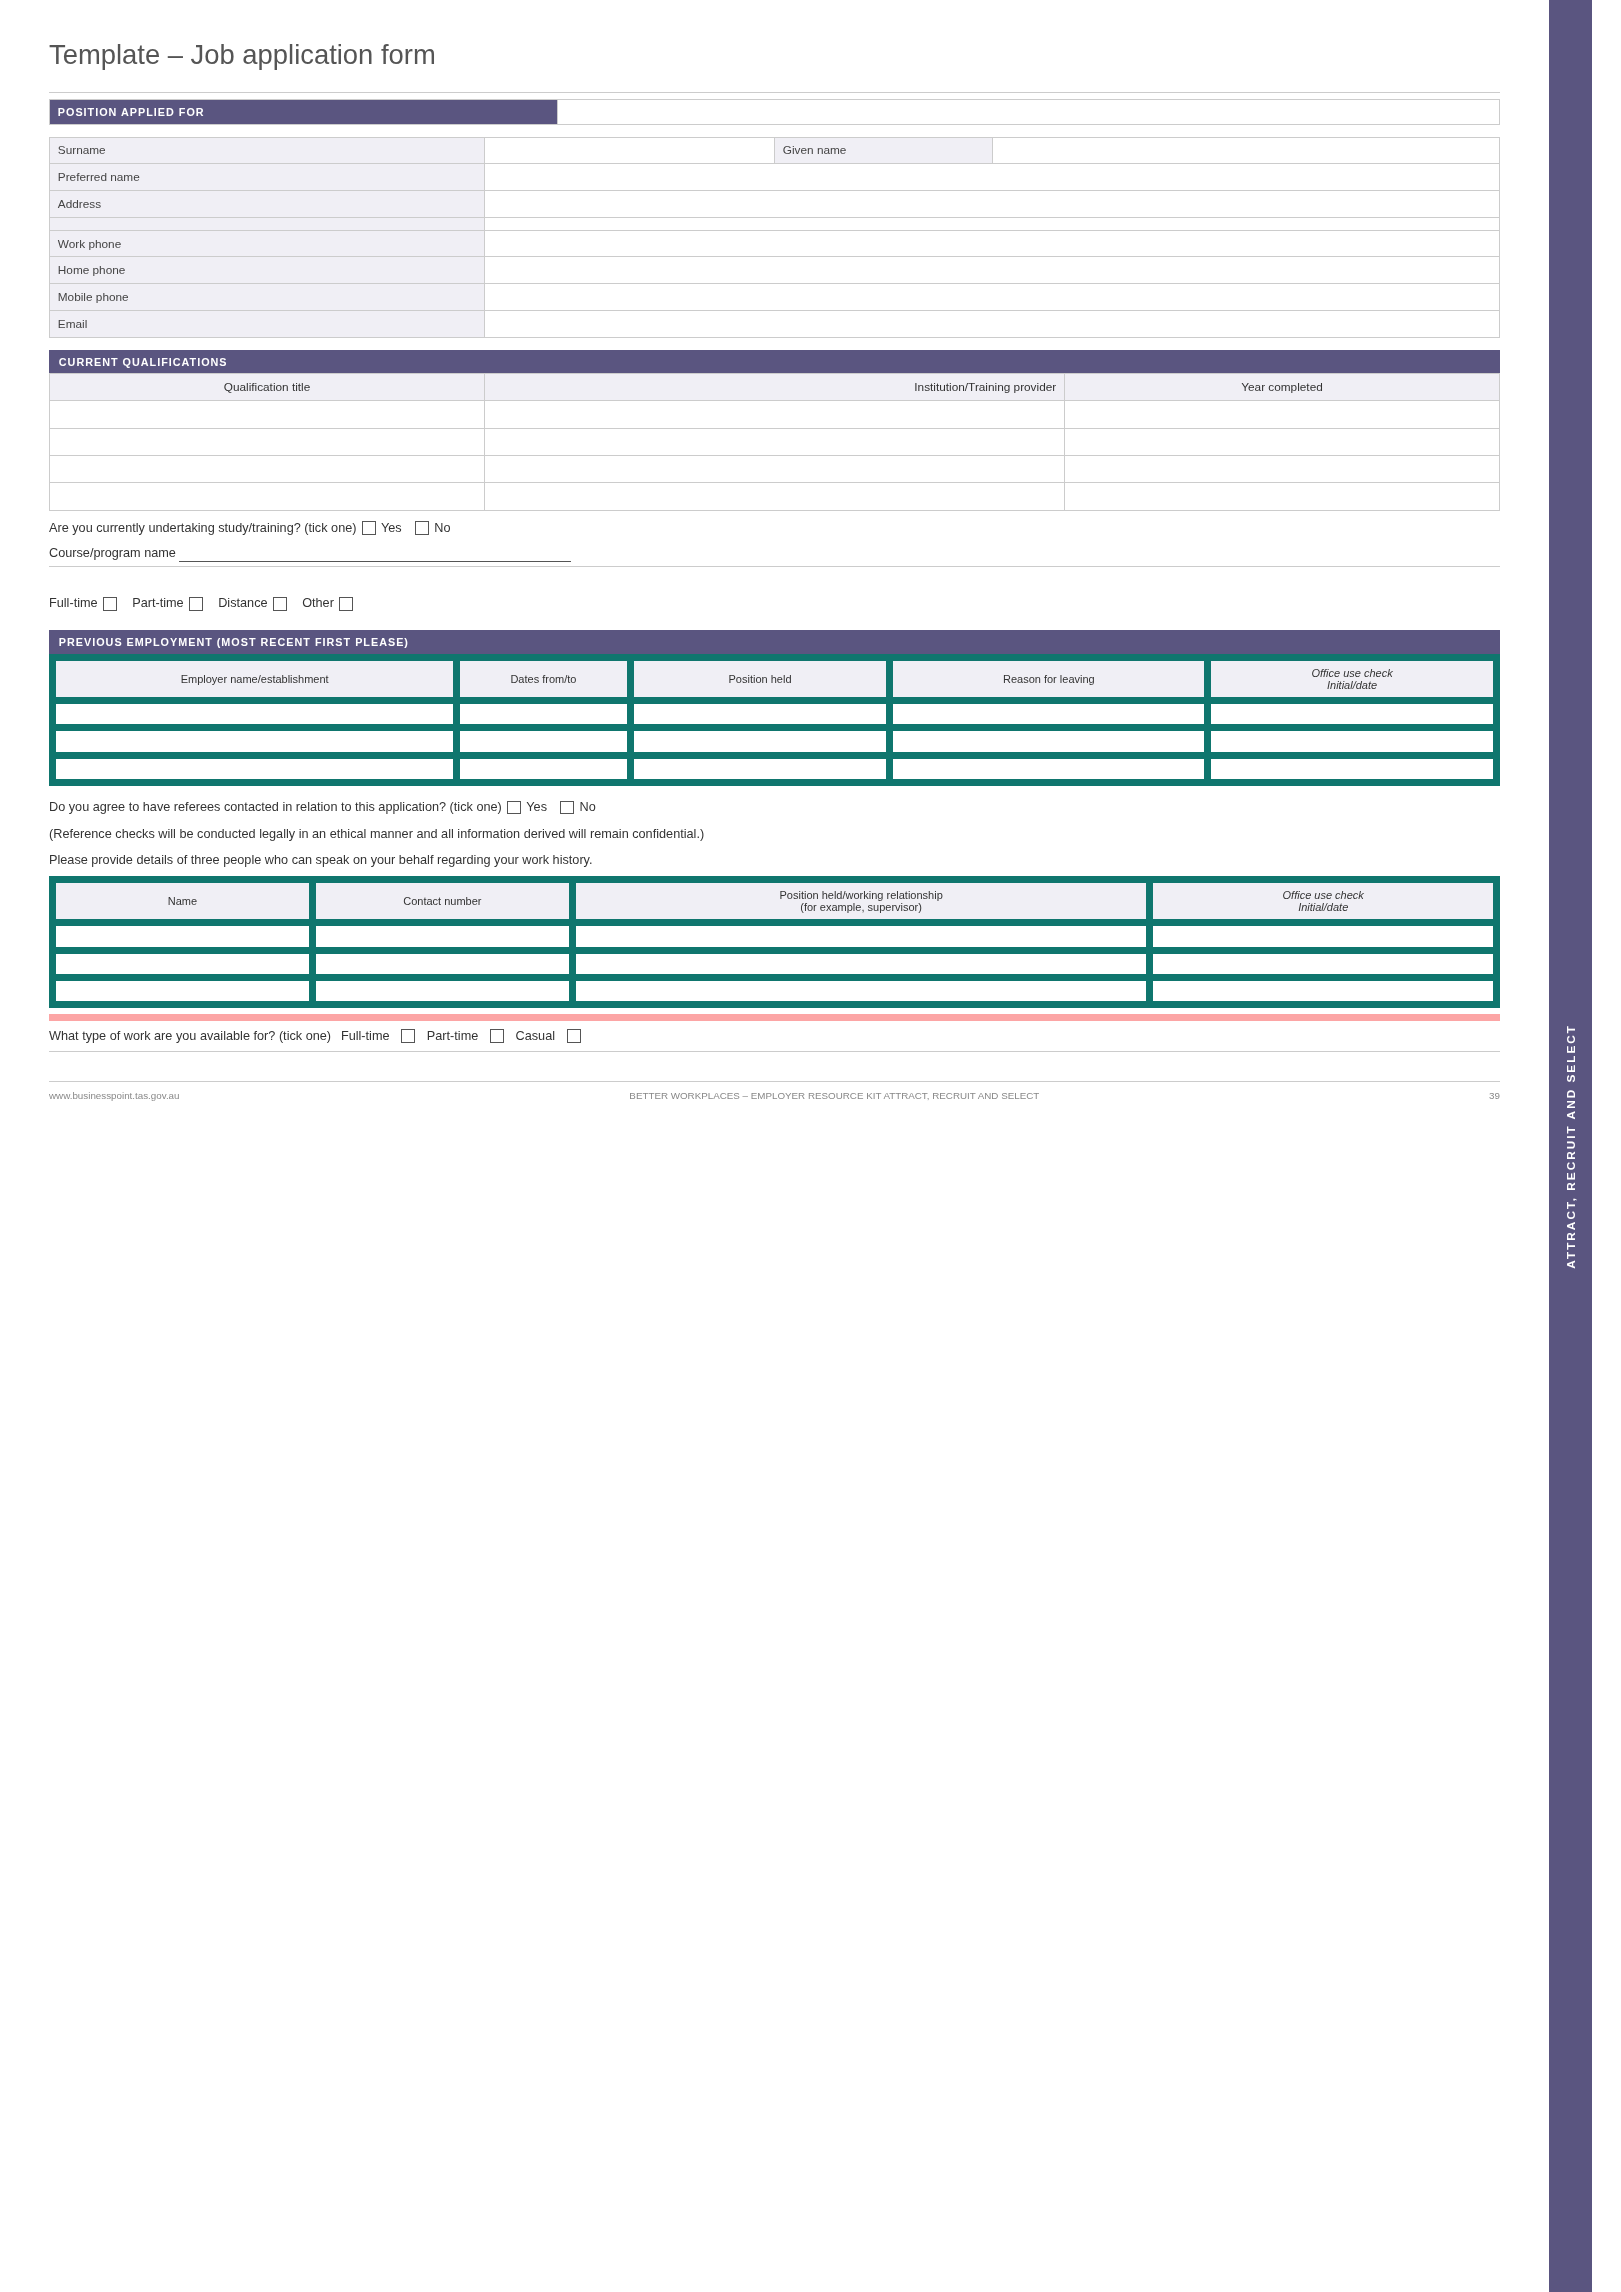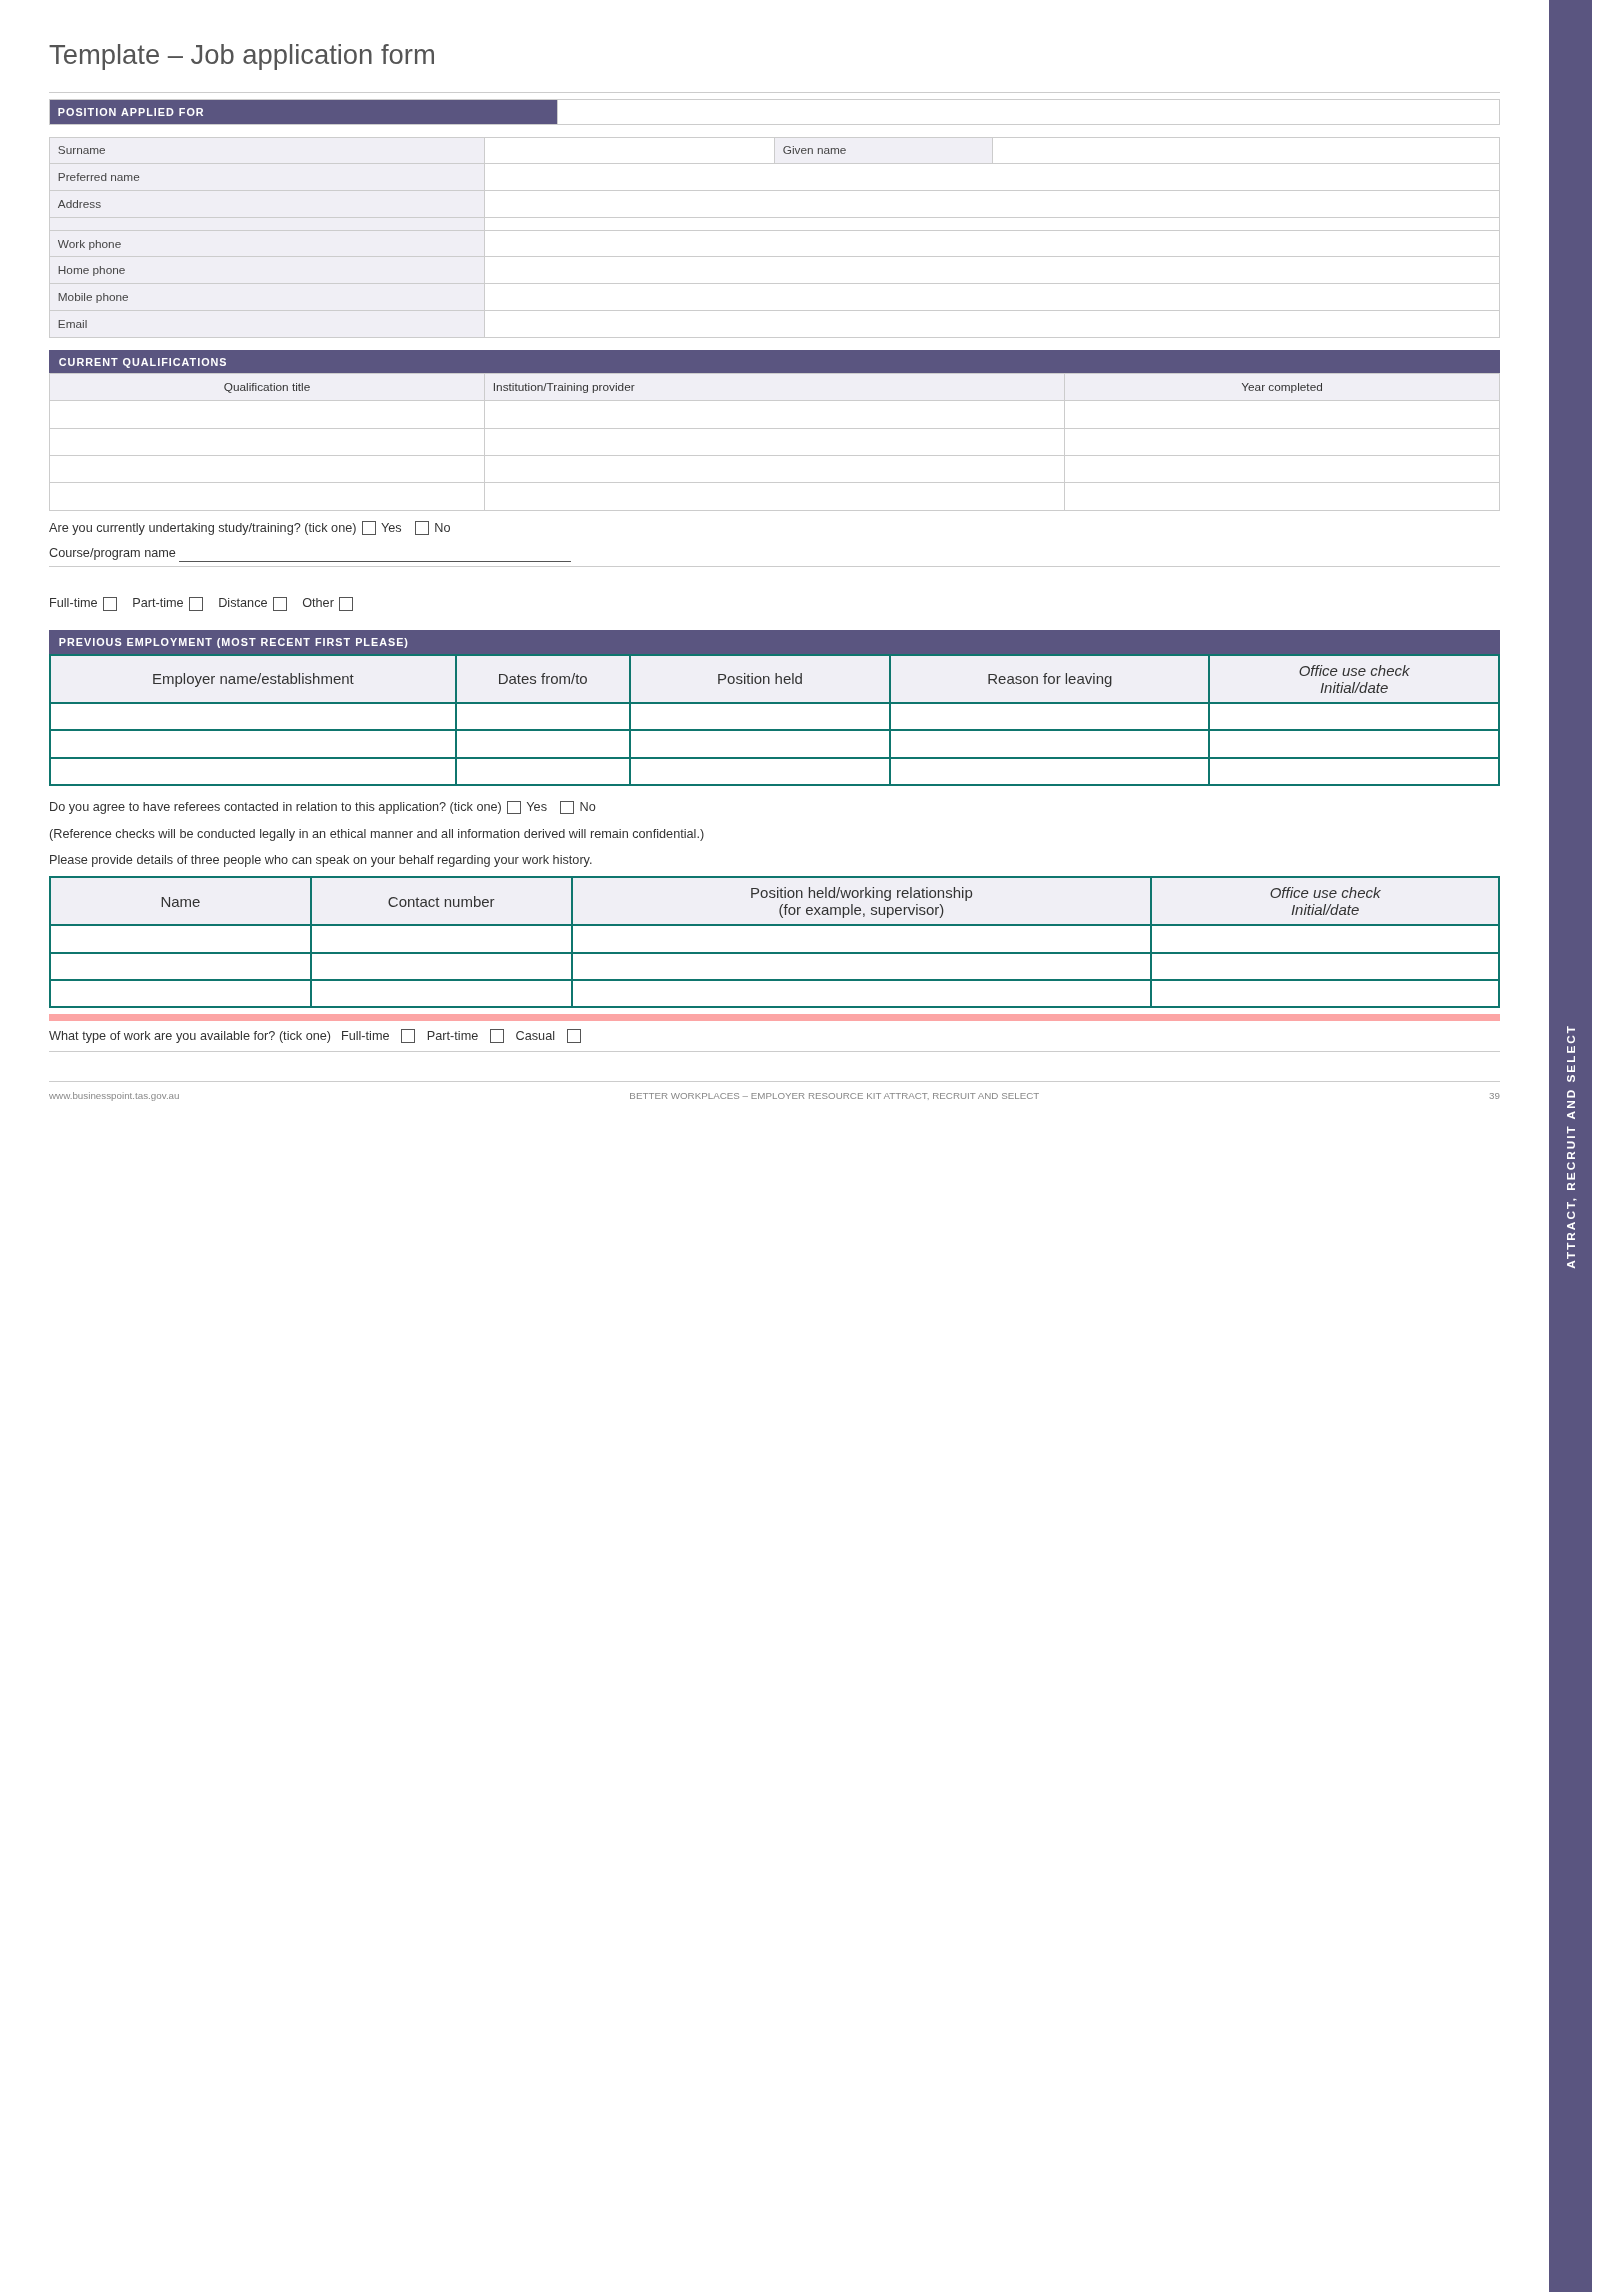--- a/index.html
+++ b/index.html
@@ -135,23 +135,23 @@
       border-bottom: 1px solid #555;
       min-width: 196px;
       height: 17.6px;
       vertical-align: middle;
     }
     .full-border-table {
       width: 100%;
       border-collapse: collapse;
     }
     .full-border-table td, .full-border-table th {
-      border: 2px solid #0f766e;
+      border: 7px solid #0f766e;
       padding: 5.9px 7.8px;
-      font-size: 15px;
+      font-size: 11px;
       vertical-align: middle;
     }
     .full-border-table th {
       background: #f0eff5;
       font-weight: normal;
       text-align: center;
     }
     .full-border-table .data-row td {
       height: 27.4px;
     }
@@ -217,21 +217,21 @@
     </tbody>
       </table>
   </div>
 
   <div class="section-wrapper" style="margin-top:9.8px;">
     <div class="section-header">CURRENT QUALIFICATIONS</div>
     <table class="form-table">
       <tbody>
           <tr class="col-header-row">
         <td style="width:30%; text-align:center;">Qualification title</td>
-        <td style="width:40%; text-align:left;">Institution/Training provider</td>
+        <td style="width:40%; text-align:right;">Institution/Training provider</td>
         <td style="width:30%; text-align:center;">Year completed</td>
       </tr>
       <tr class="data-row">
             <td></td>
             <td></td>
             <td></td>
           </tr>
       <tr class="data-row">
             <td></td>
             <td></td>

